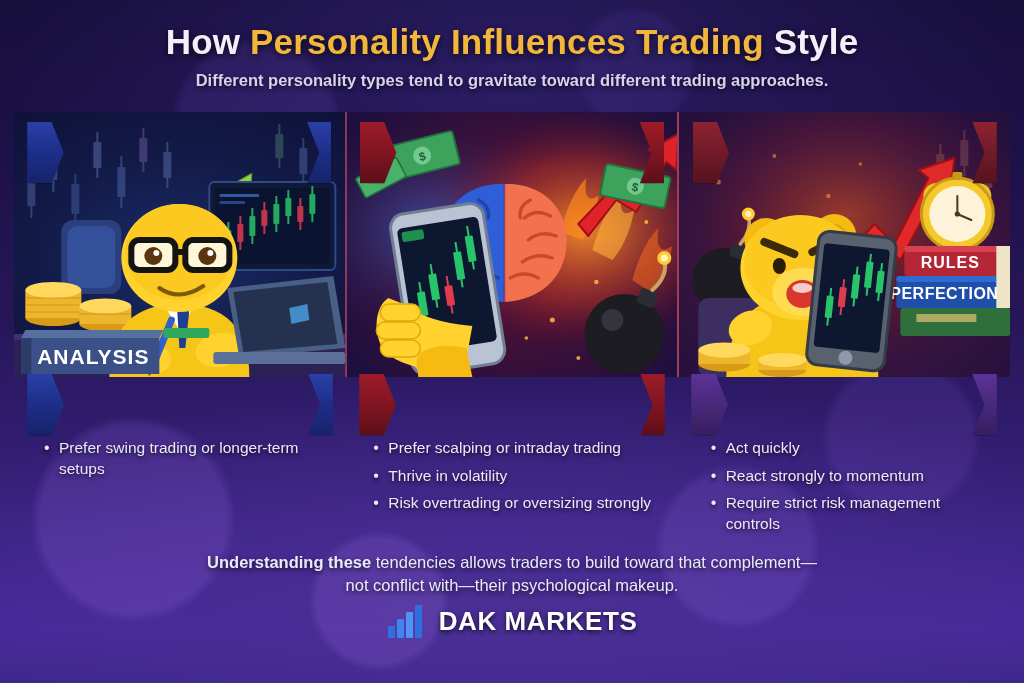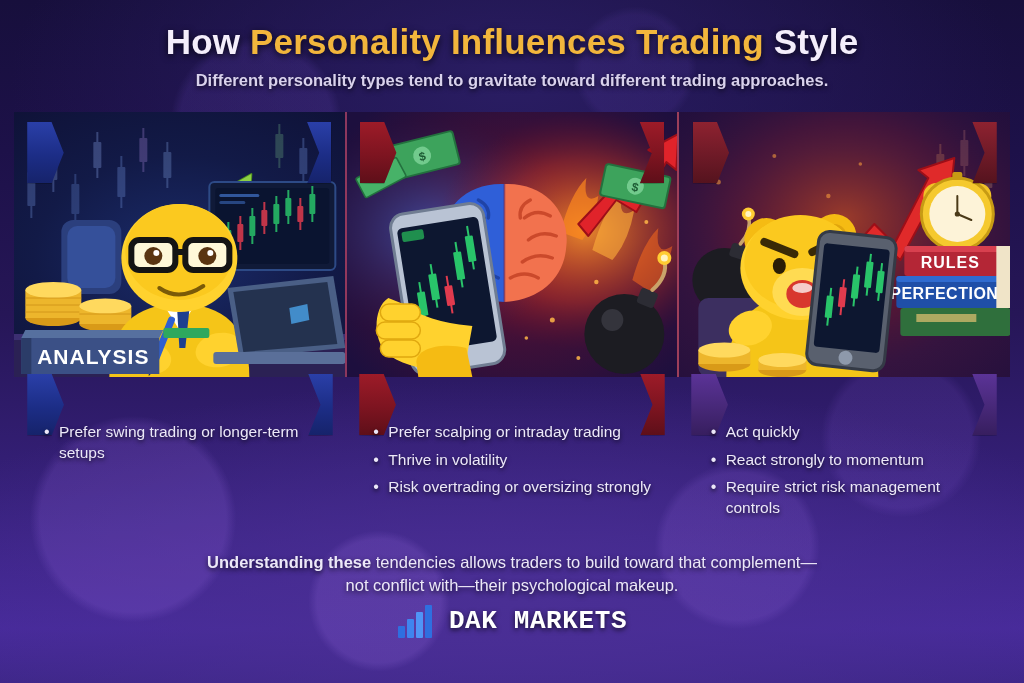--- a/index.html
+++ b/index.html
@@ -90,21 +90,21 @@
   
   .mid-row {
     position: absolute; top: 374px; left: 14px; width: 996px; height: 56px;
     display: flex; z-index: 5;
   }
   .mid-cell { position: relative; flex: 1; }
   .mid-cell .ribbon { margin: 0 4%; }
 
   
   .bullets-row {
-    position: absolute; top: 422px; left: 14px; width: 996px; height: 105px;
+    position: absolute; top: 438px; left: 14px; width: 996px; height: 105px;
     display: flex; z-index: 5;
   }
   .bullets { flex: 1; padding: 0 20px 0 30px; }
   .bullets.c3 { padding-left: 38px; }
   .bullets li {
     list-style: none; position: relative;
     color: #ece8f8; font-size: 15.5px; line-height: 1.33;
     margin-bottom: 7px; padding-left: 15px;
     text-shadow: 0 2px 4px rgba(0,0,0,.7);
   }
@@ -116,21 +116,21 @@
   
   .footer {
     position: absolute; top: 551px; left: 0; width: 100%;
     text-align: center; z-index: 5;
     color: #ece8f8; font-size: 16.5px; line-height: 1.42;
     text-shadow: 0 2px 5px rgba(0,0,0,.7);
   }
   .footer b { font-weight: 700; }
   .brand {
     position: absolute; top: 604px; left: 0; width: 100%;
-    display: flex; align-items: center; justify-content: center; gap: 12px; z-index: 5; font-family: Liberation Mono, monospace;
+    display: flex; align-items: center; justify-content: center; gap: 12px; z-index: 5;
   }
   .brand-name {
     font-size: 26px; font-weight: 700; letter-spacing: .6px; color: #ffffff;
     text-shadow: 0 2px 5px rgba(0,0,0,.7);
   }
 
   
   .art { position: absolute; inset: 0; }
   .art svg { position: absolute; inset: 0; width: 100%; height: 100%; }
 </style>

